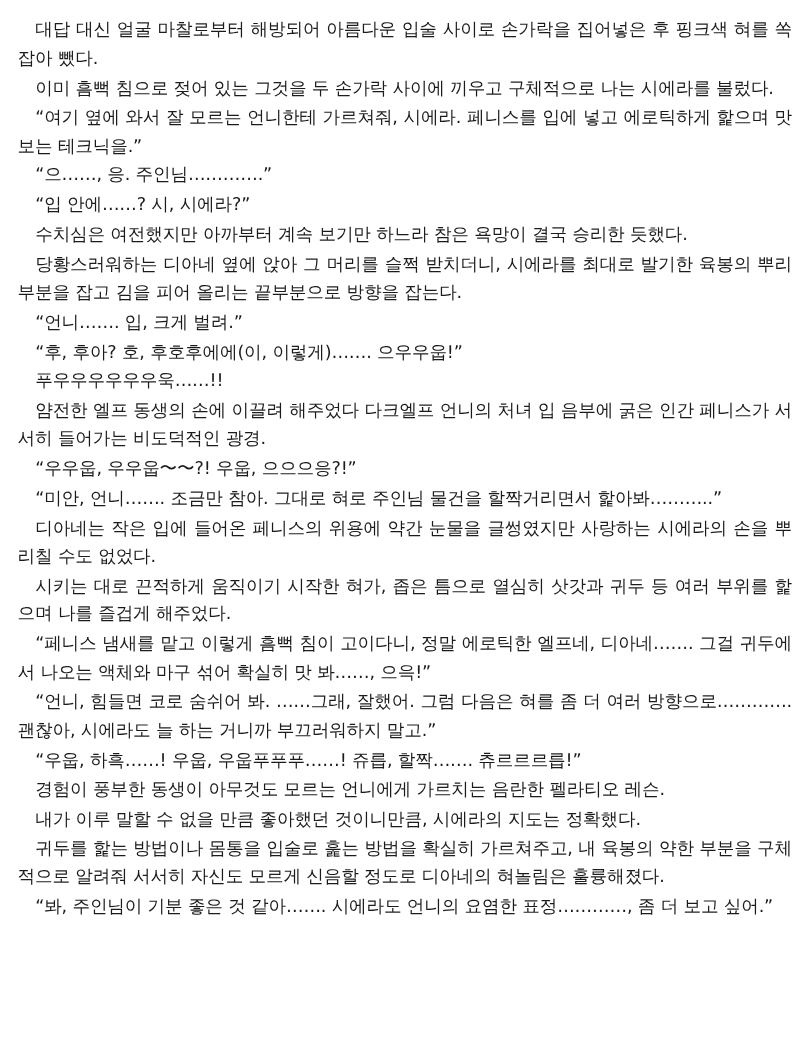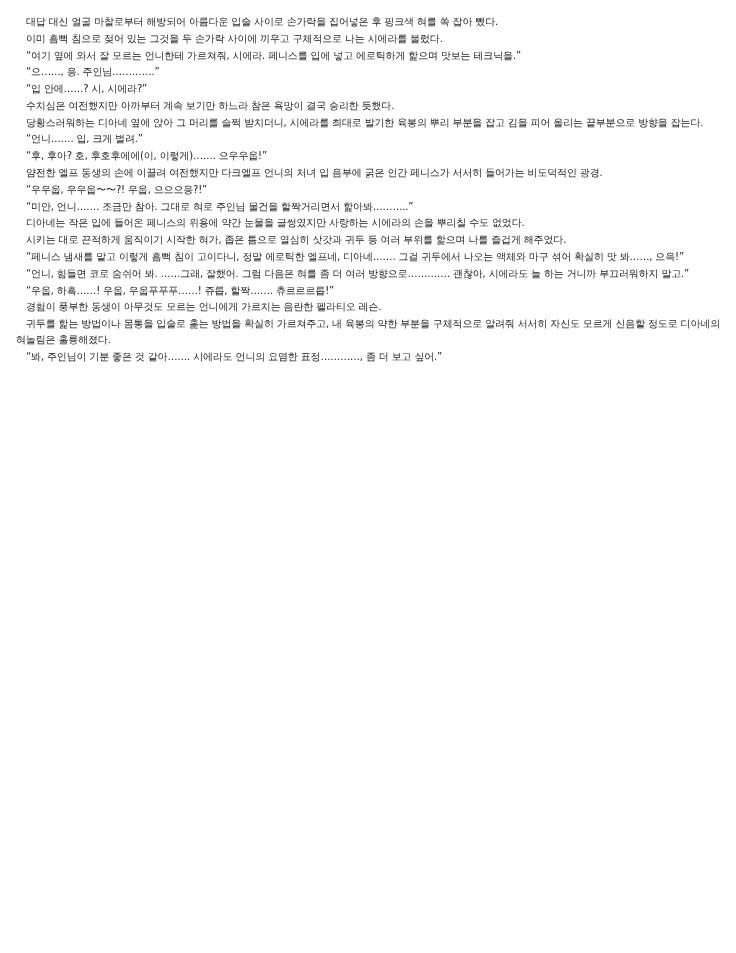--- a/index.html
+++ b/index.html
@@ -16,21 +16,21 @@
   }
   #page {
     box-sizing: border-box;
     width: 736px;
     height: 953px;
     padding: 14px 16px 14px 16px;
     background: #ffffff;
   }
   .para {
     color: #1b1b1b;
-    font-size: 10px;
+    font-size: 16px;
     line-height: 1.62;
     text-align: justify;
     text-justify: inter-character;
     margin: 0 0 0.06em 0;
     letter-spacing: -0.15px;
     word-break: break-all;
   }
   .para.indent {
     text-indent: 1em;
   }
@@ -45,25 +45,27 @@
   <div>
       <p class="para indent">대답 대신 얼굴 마찰로부터 해방되어 아름다운 입술 사이로 손가락을 집어넣은 후 핑크색 혀를 쏙 잡아 뺐다.</p>
       <p class="para indent">이미 흠뻑 침으로 젖어 있는 그것을 두 손가락 사이에 끼우고 구체적으로 나는 시에라를 불렀다.</p>
       <p class="para quote">“여기 옆에 와서 잘 모르는 언니한테 가르쳐줘, 시에라. 페니스를 입에 넣고 에로틱하게 핥으며 맛보는 테크닉을.”</p>
       <p class="para quote">“으……, 응. 주인님………….”</p>
       <p class="para quote">“입 안에……? 시, 시에라?”</p>
       <p class="para indent">수치심은 여전했지만 아까부터 계속 보기만 하느라 참은 욕망이 결국 승리한 듯했다.</p>
       <p class="para indent">당황스러워하는 디아네 옆에 앉아 그 머리를 슬쩍 받치더니, 시에라를 최대로 발기한 육봉의 뿌리 부분을 잡고 김을 피어 올리는 끝부분으로 방향을 잡는다.</p>
       <p class="para quote">“언니……. 입, 크게 벌려.”</p>
       <p class="para quote">“후, 후아? 호, 후호후에에(이, 이렇게)……. 으우우웁!”</p>
-      <p class="para indent">얌전한 엘프 동생의 손에 이끌려 여전했지만 다크엘프 언니의 처녀 입 음부에 굵은 인간 페니스가 서서히 들어가는 비도덕적인 광경.</p>
+      <p class="para quote">푸우우우우우우욱……!!</p>
+      <p class="para indent">얌전한 엘프 동생의 손에 이끌려 해주었다 다크엘프 언니의 처녀 입 음부에 굵은 인간 페니스가 서서히 들어가는 비도덕적인 광경.</p>
       <p class="para quote">“우우웁, 우우웁〜〜?! 우웁, 으으으응?!”</p>
       <p class="para quote">“미안, 언니……. 조금만 참아. 그대로 혀로 주인님 물건을 할짝거리면서 핥아봐………..”</p>
       <p class="para indent">디아네는 작은 입에 들어온 페니스의 위용에 약간 눈물을 글썽였지만 사랑하는 시에라의 손을 뿌리칠 수도 없었다.</p>
       <p class="para indent">시키는 대로 끈적하게 움직이기 시작한 혀가, 좁은 틈으로 열심히 삿갓과 귀두 등 여러 부위를 핥으며 나를 즐겁게 해주었다.</p>
       <p class="para quote">“페니스 냄새를 맡고 이렇게 흠뻑 침이 고이다니, 정말 에로틱한 엘프네, 디아네……. 그걸 귀두에서 나오는 액체와 마구 섞어 확실히 맛 봐……, 으윽!”</p>
       <p class="para quote">“언니, 힘들면 코로 숨쉬어 봐. ……그래, 잘했어. 그럼 다음은 혀를 좀 더 여러 방향으로…………. 괜찮아, 시에라도 늘 하는 거니까 부끄러워하지 말고.”</p>
       <p class="para quote">“우웁, 하흑……! 우웁, 우웁푸푸푸……! 쥬릅, 할짝……. 츄르르르릅!”</p>
       <p class="para indent">경험이 풍부한 동생이 아무것도 모르는 언니에게 가르치는 음란한 펠라티오 레슨.</p>
+      <p class="para indent">내가 이루 말할 수 없을 만큼 좋아했던 것이니만큼, 시에라의 지도는 정확했다.</p>
       <p class="para indent">귀두를 핥는 방법이나 몸통을 입술로 훑는 방법을 확실히 가르쳐주고, 내 육봉의 약한 부분을 구체적으로 알려줘 서서히 자신도 모르게 신음할 정도로 디아네의 혀놀림은 훌륭해졌다.</p>
       <p class="para quote">“봐, 주인님이 기분 좋은 것 같아……. 시에라도 언니의 요염한 표정…………, 좀 더 보고 싶어.”</p>
     </div>
 </div>
 
 </body></html>

